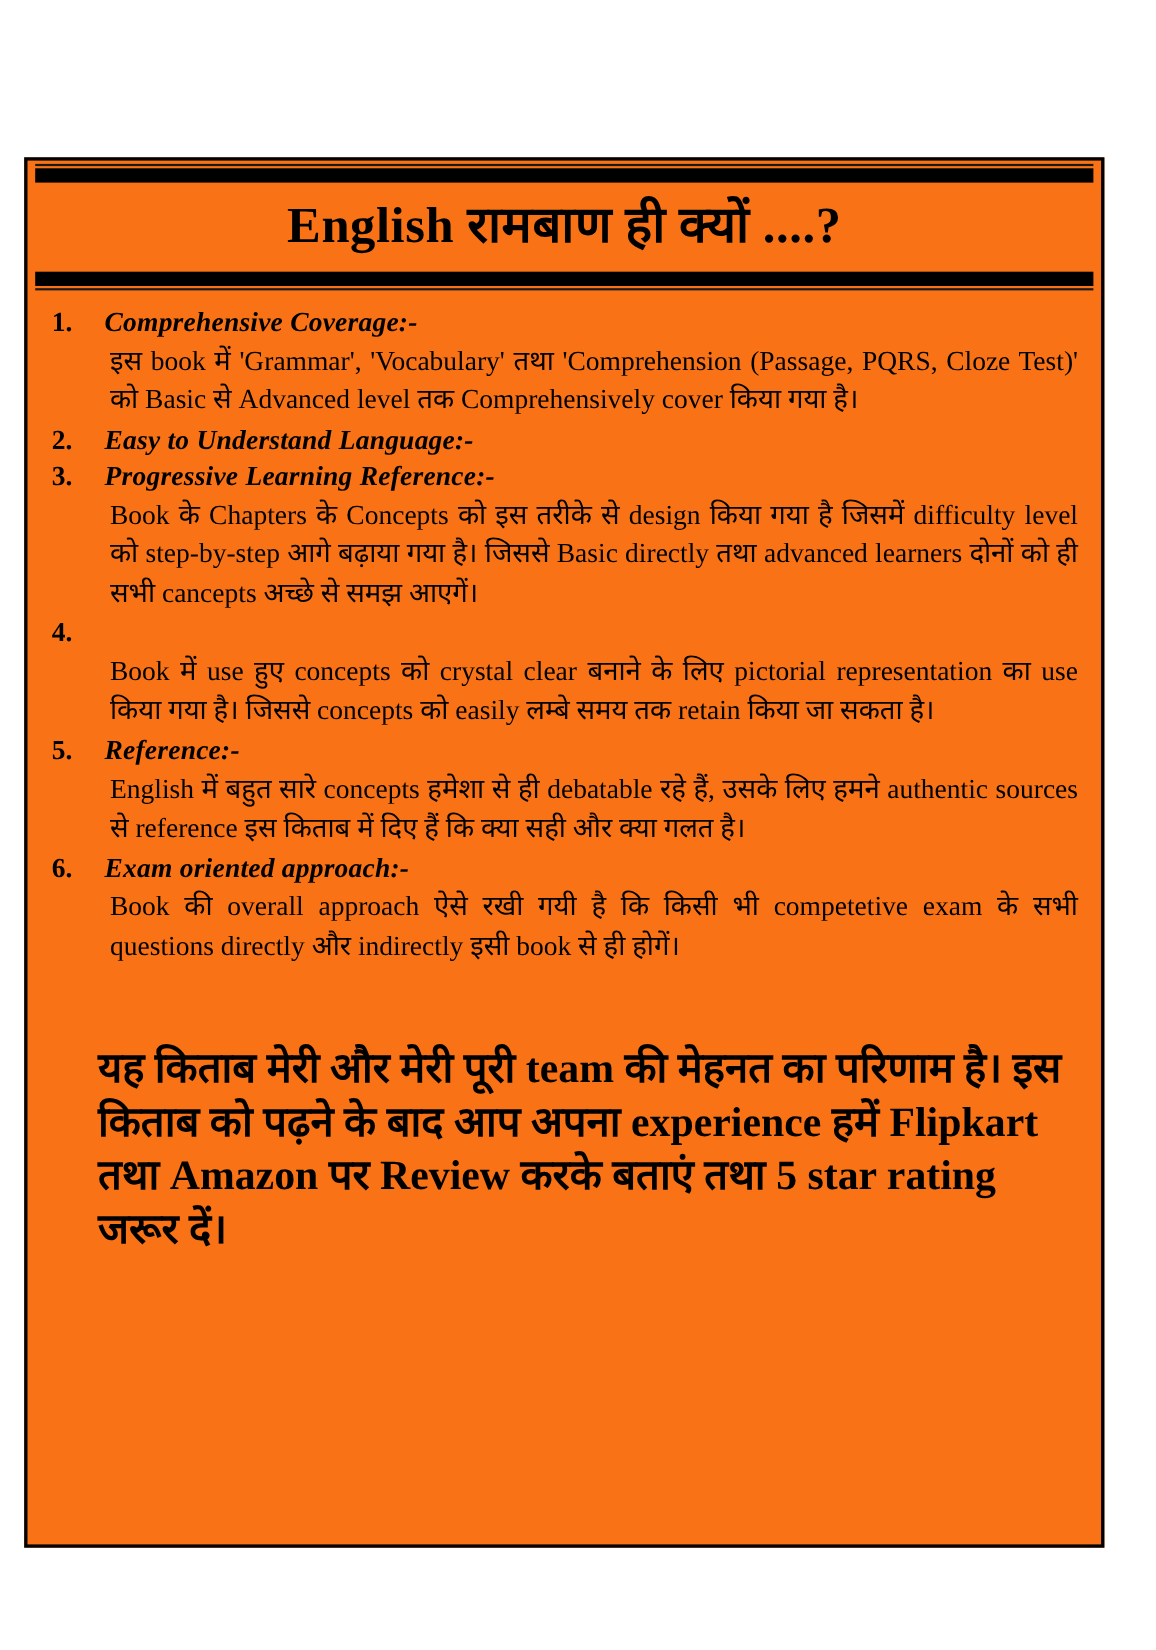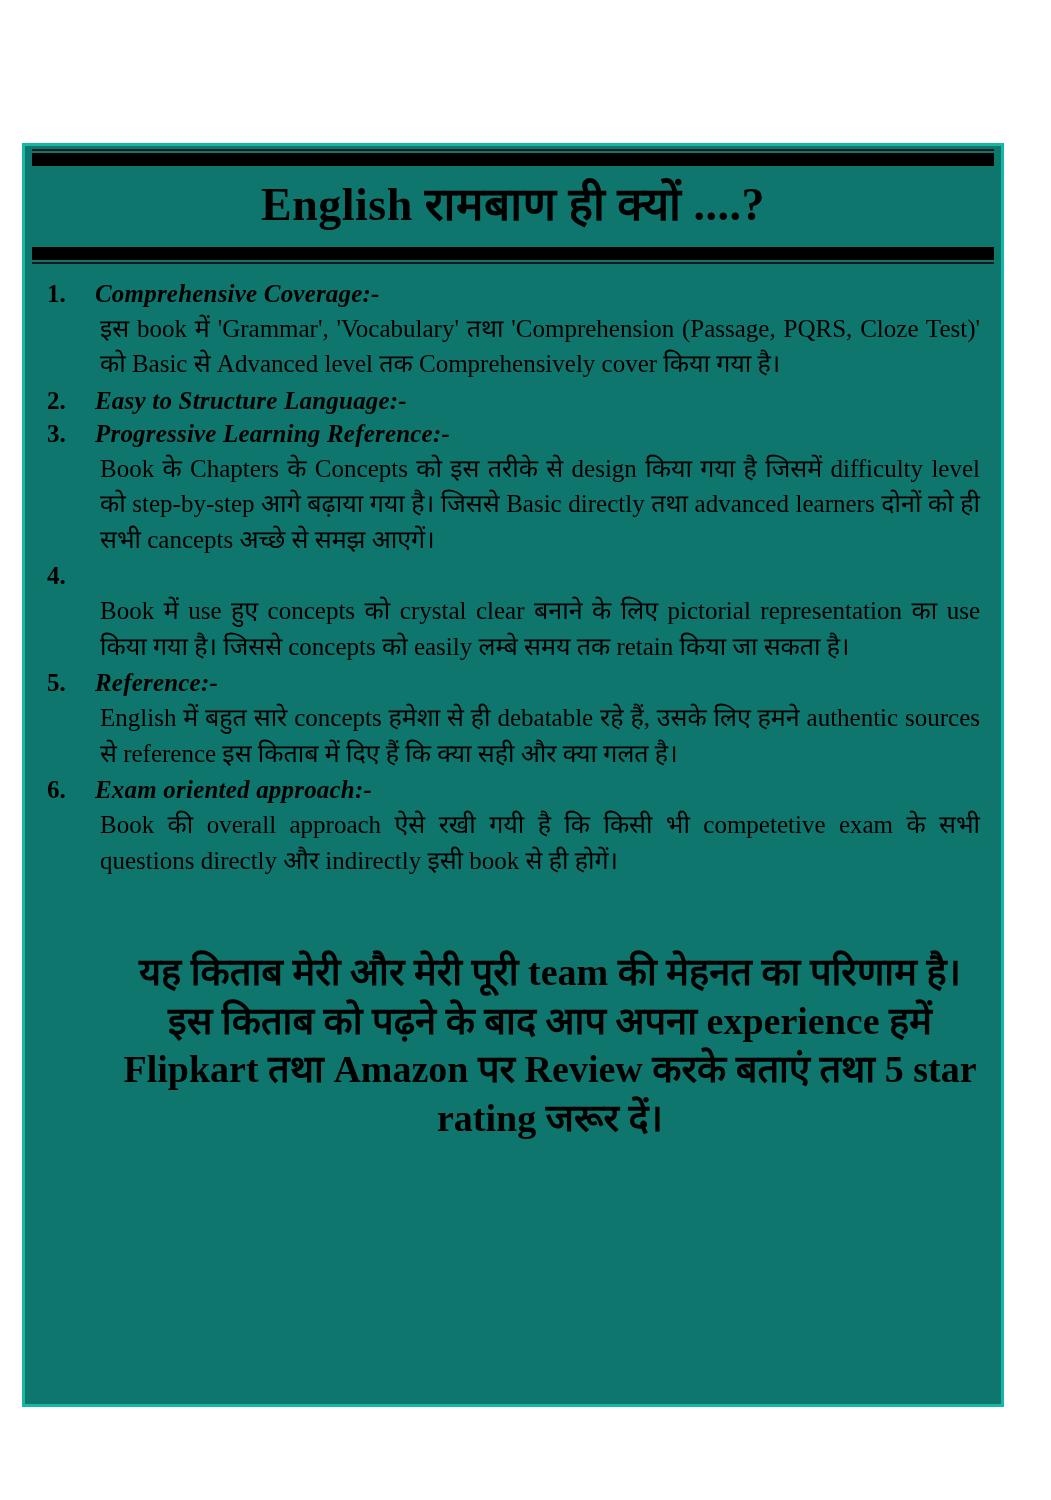--- a/index.html
+++ b/index.html
@@ -17,23 +17,23 @@
     overflow: hidden;
   }
 
   
   .frame {
     position: absolute;
     left: 22px;
     top: 143px;
     width: 982px;
     height: 1264px;
-    border: 3px solid #14b8a6;
+    border: 3px solid #000000;
     box-sizing: border-box;
-    background: #0f766e;
+    background: #f97316;
   }
 
   
   .title-block {
     position: relative;
     padding: 0;
   }
   .rule-thin {
     height: 2px;
     background: #1a1a1a;
@@ -97,25 +97,25 @@
     font-size: 25px;
     line-height: 1.42;
     text-align: justify;
     text-justify: inter-word;
   }
   .point-body .ital {
   }
 
   
   .closing {
-    margin: 70px 14px 0 88px;
+    margin: 70px 14px 0 64px;
     font-size: 38px;
     font-weight: bold;
     line-height: 1.28;
-    text-align: center;
+    text-align: left;
   }
 </style>
 </head>
 <body>
 
 <div class="page">
   <div class="frame">
 
     <div class="title-block">
       <div class="rule-thin"></div>
@@ -131,21 +131,21 @@
         <div class="point-head-row">
           <span class="point-num">1.</span>
           <span class="point-head">Comprehensive Coverage:-</span>
         </div>
         <div class="point-body">इस book में 'Grammar', 'Vocabulary' तथा 'Comprehension (Passage, PQRS, Cloze Test)' को Basic से Advanced level तक Comprehensively cover किया गया है।</div>
       </div>
 
       <div class="point">
         <div class="point-head-row">
           <span class="point-num">2.</span>
-          <span class="point-head">Easy to Structure Language:-</span>
+          <span class="point-head">Easy to Understand Language:-</span>
         </div>
       </div>
 
       <div class="point">
         <div class="point-head-row">
           <span class="point-num">3.</span>
           <span class="point-head">Progressive Learning Reference:-</span>
         </div>
         <div class="point-body">Book के Chapters के Concepts को इस तरीके से design किया गया है जिसमें difficulty level को step-by-step आगे बढ़ाया गया है। जिससे Basic directly तथा advanced learners दोनों को ही सभी cancepts अच्छे से समझ आएगें।</div>
       </div>

